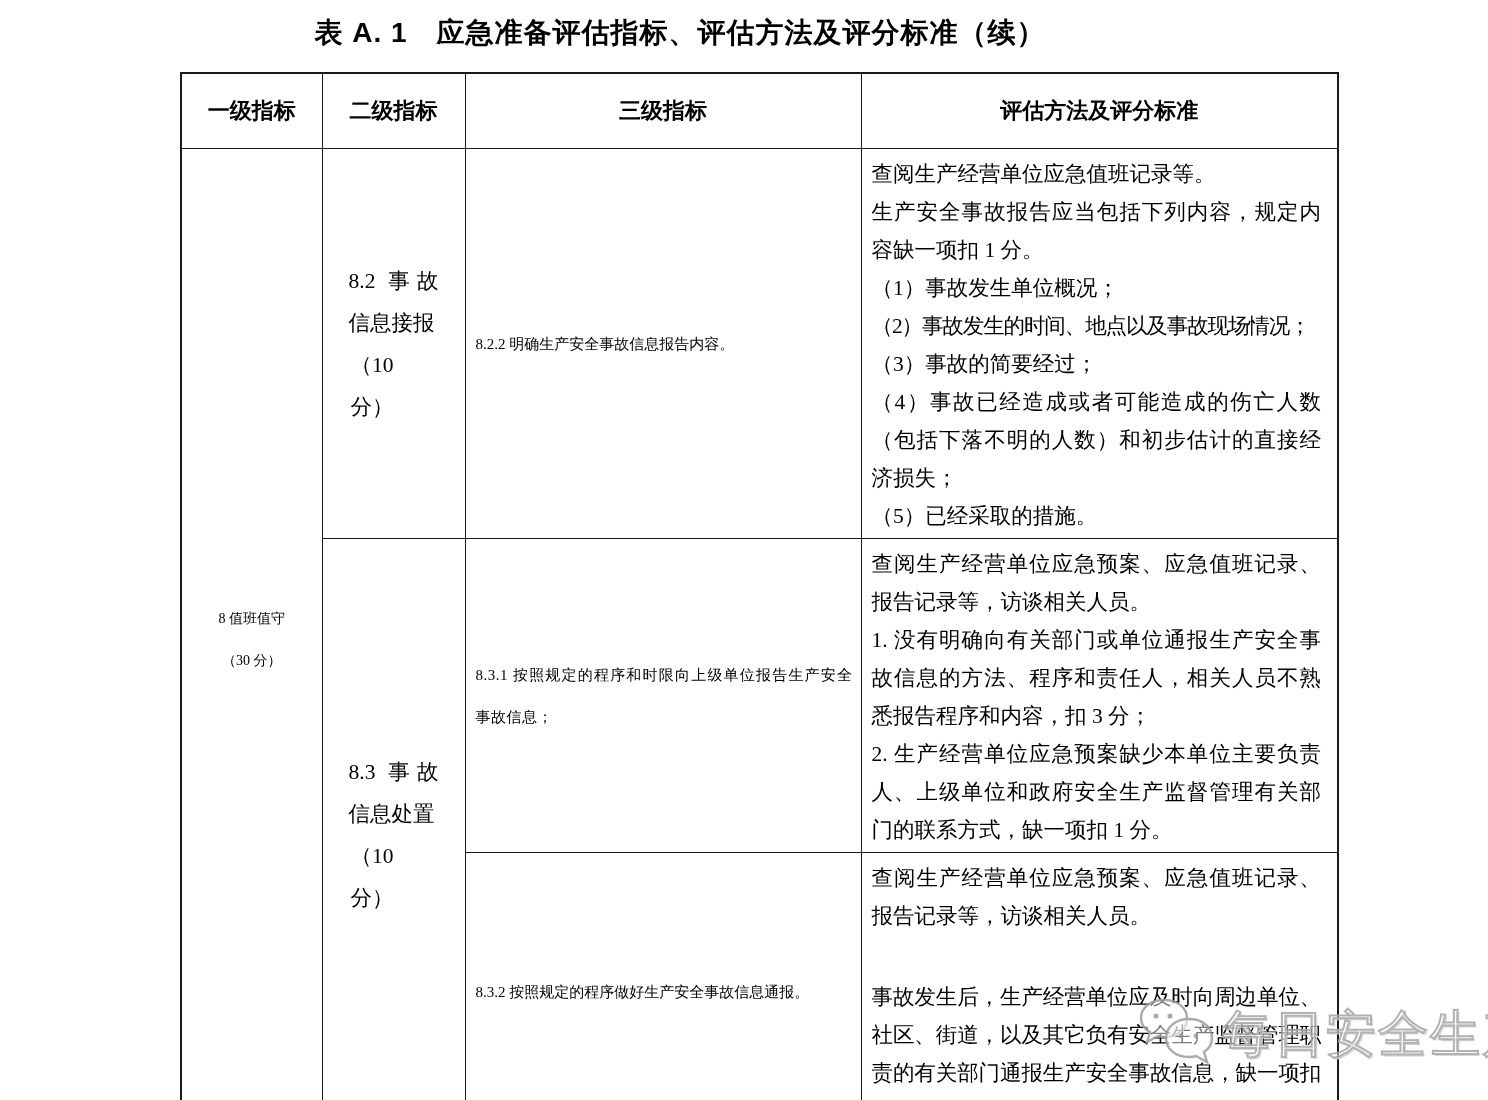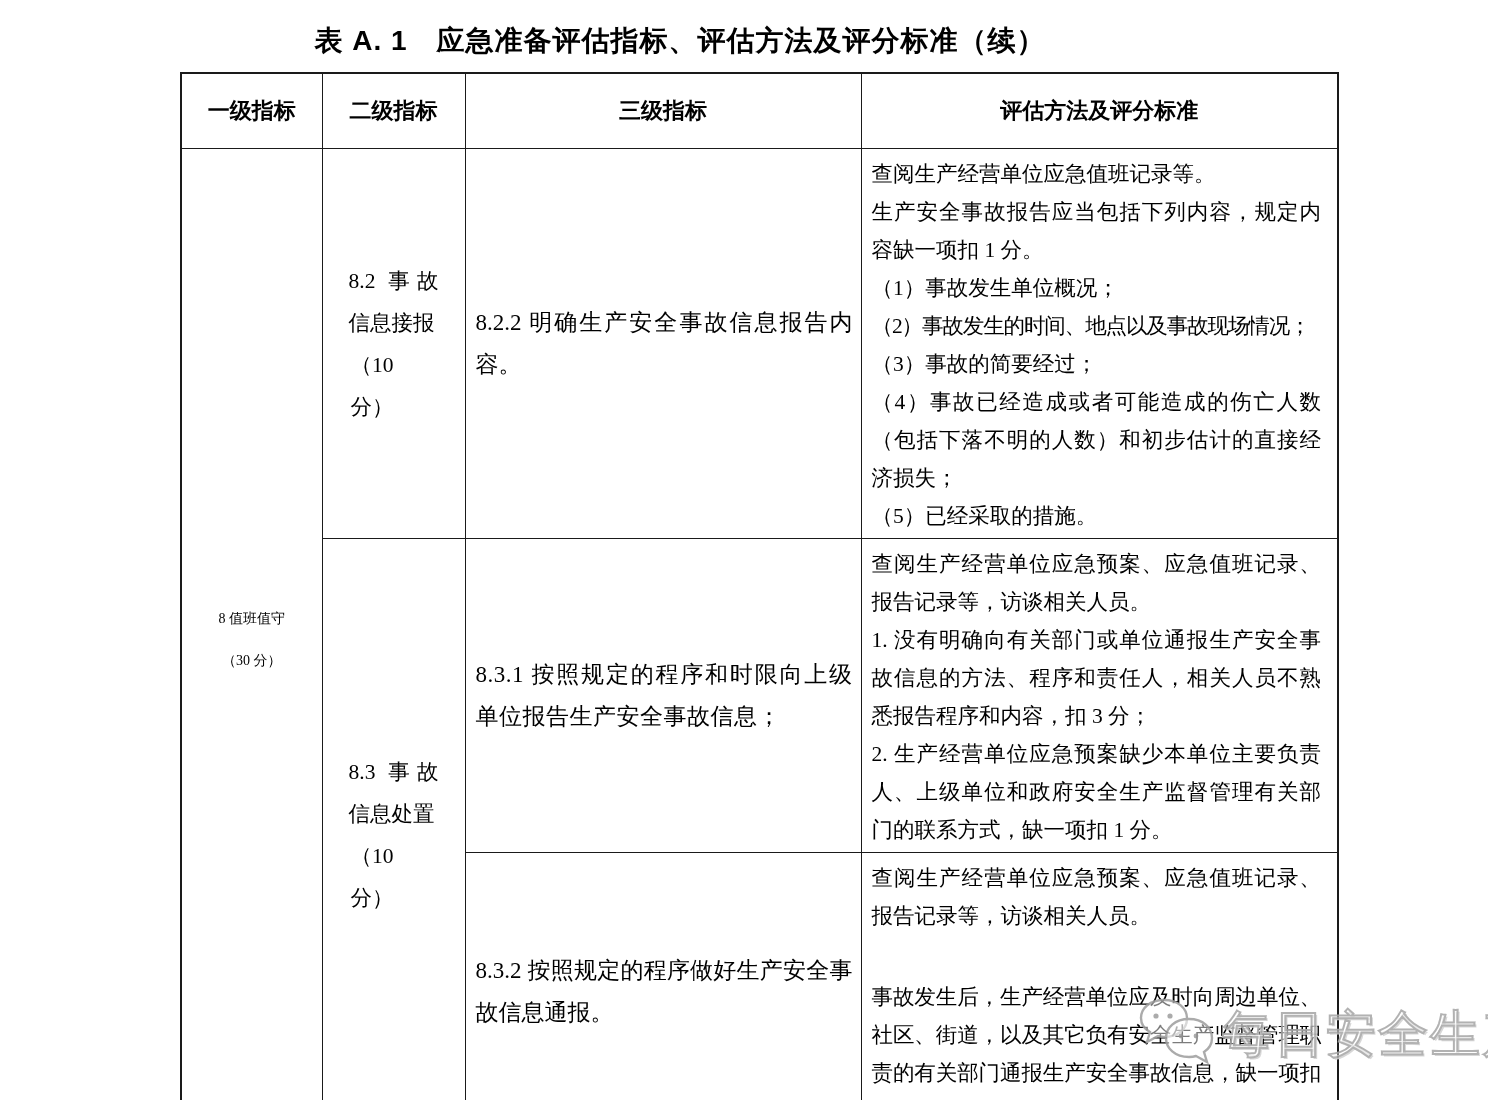--- a/index.html
+++ b/index.html
@@ -2,21 +2,21 @@
 <html><head>
 <meta charset="utf-8">
 <style>
   html,body { margin:0; padding:0; background:#ffffff; }
   .page {
     position:relative; width:1488px; height:1100px;
     background:#ffffff; overflow:hidden; color:#000;
     font-family:"Liberation Serif","DejaVu Serif",serif;
   }
   .doc-title {
-    position:absolute; top:20px; left:0; width:1360px;
+    position:absolute; top:12px; left:0; width:1360px;
     text-align:center; font-size:28px; font-weight:bold;
     letter-spacing:1px; line-height:42px;
     font-family:"Liberation Sans","DejaVu Sans",sans-serif;
   }
   table.grid {
     position:absolute; left:180px; top:72px;
     width:1157px; table-layout:fixed;
     border-collapse:collapse;
     border:2px solid #1a1a1a; border-bottom-width:3px;
   }
@@ -32,21 +32,21 @@
     vertical-align:middle; text-align:center;
     font-size:14px; line-height:42px; padding:0 6px;
   }
   td.c2 {
     vertical-align:middle; padding:0 26px;
     font-size:21.5px; line-height:42px; text-align:justify;
   }
   td.c2 .score { text-align:left; padding-left:2px; }
   td.c3 {
     vertical-align:middle; padding:0 8px 0 10px;
-    font-size:23px; line-height:42px; text-align:justify;
+    font-size:15px; line-height:42px; text-align:justify;
   }
   td.c3.ls-wide { letter-spacing:0.5px; }
   td.c4 {
     vertical-align:top; padding:6px 16px 0 10px;
     font-size:21.5px; line-height:38px; text-align:justify;
   }
   td.c4 p { margin:0; padding:0; }
   .method-8-2 p:nth-child(4) { letter-spacing:-1.1px; }
   .method-8-3-2 p:nth-child(2) { letter-spacing:-0.3px;margin-top:43px; }
   .watermark {

